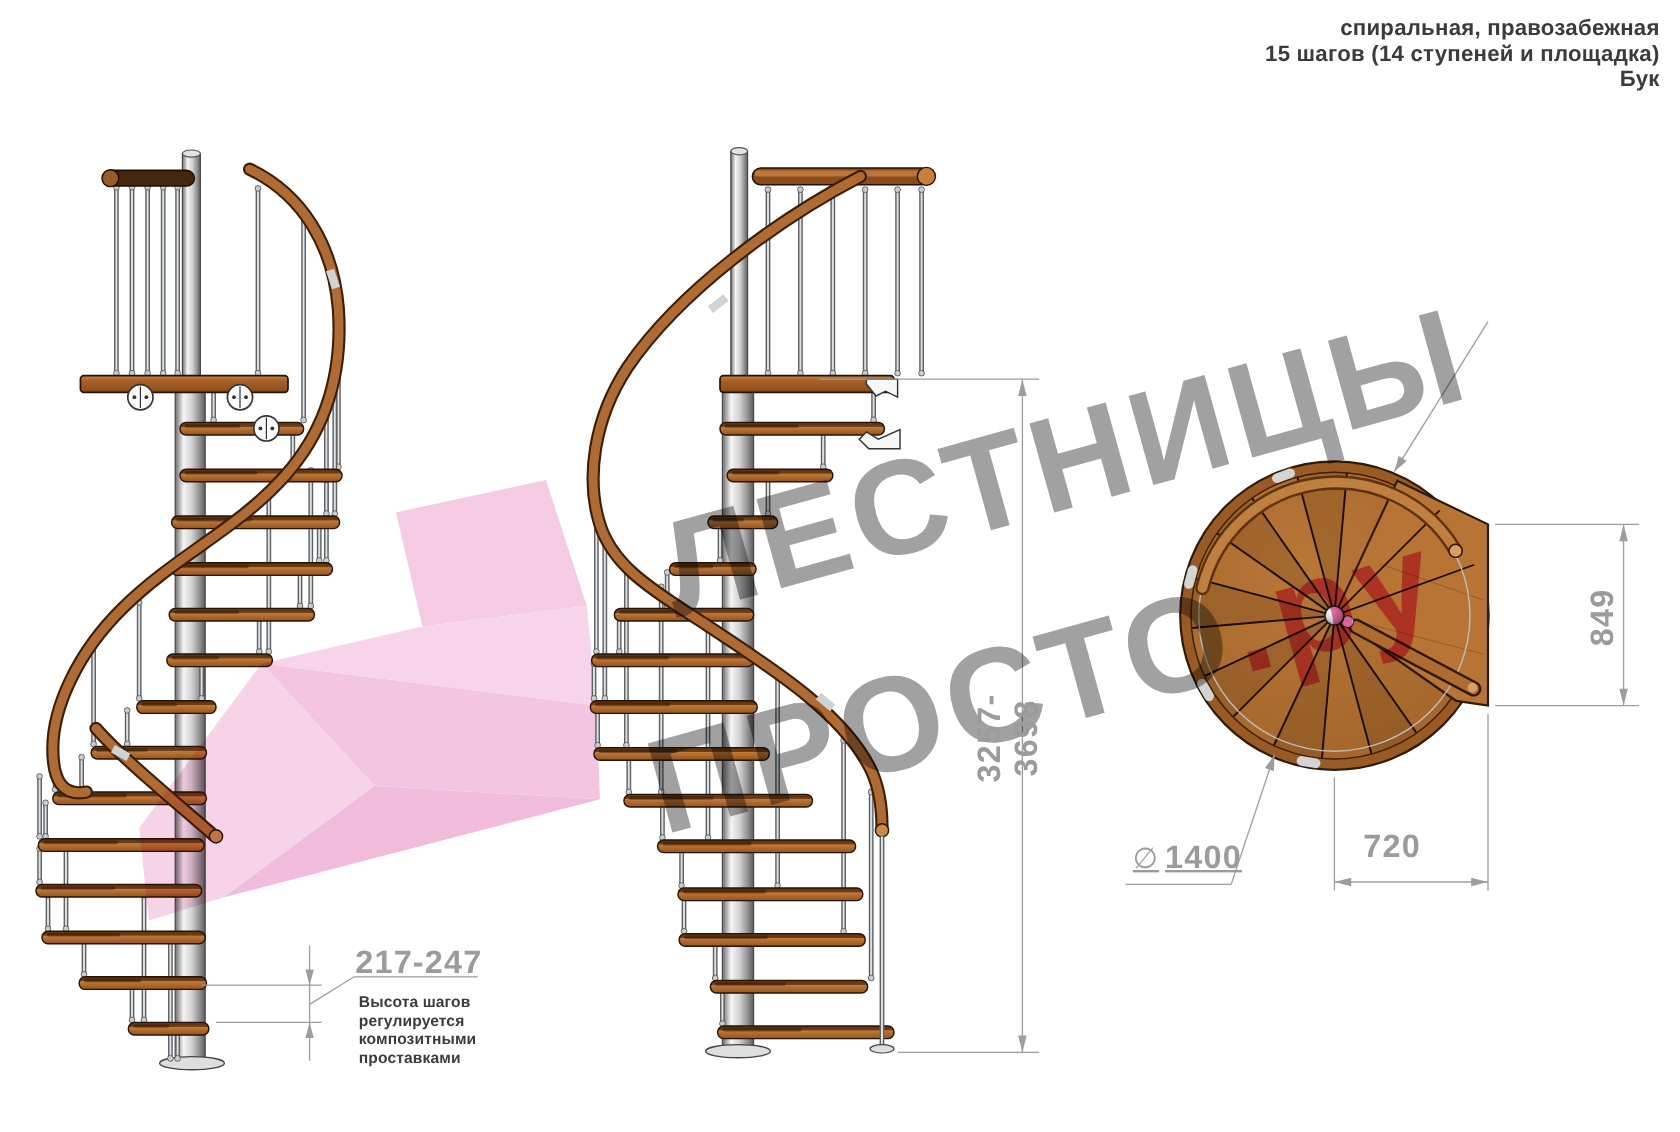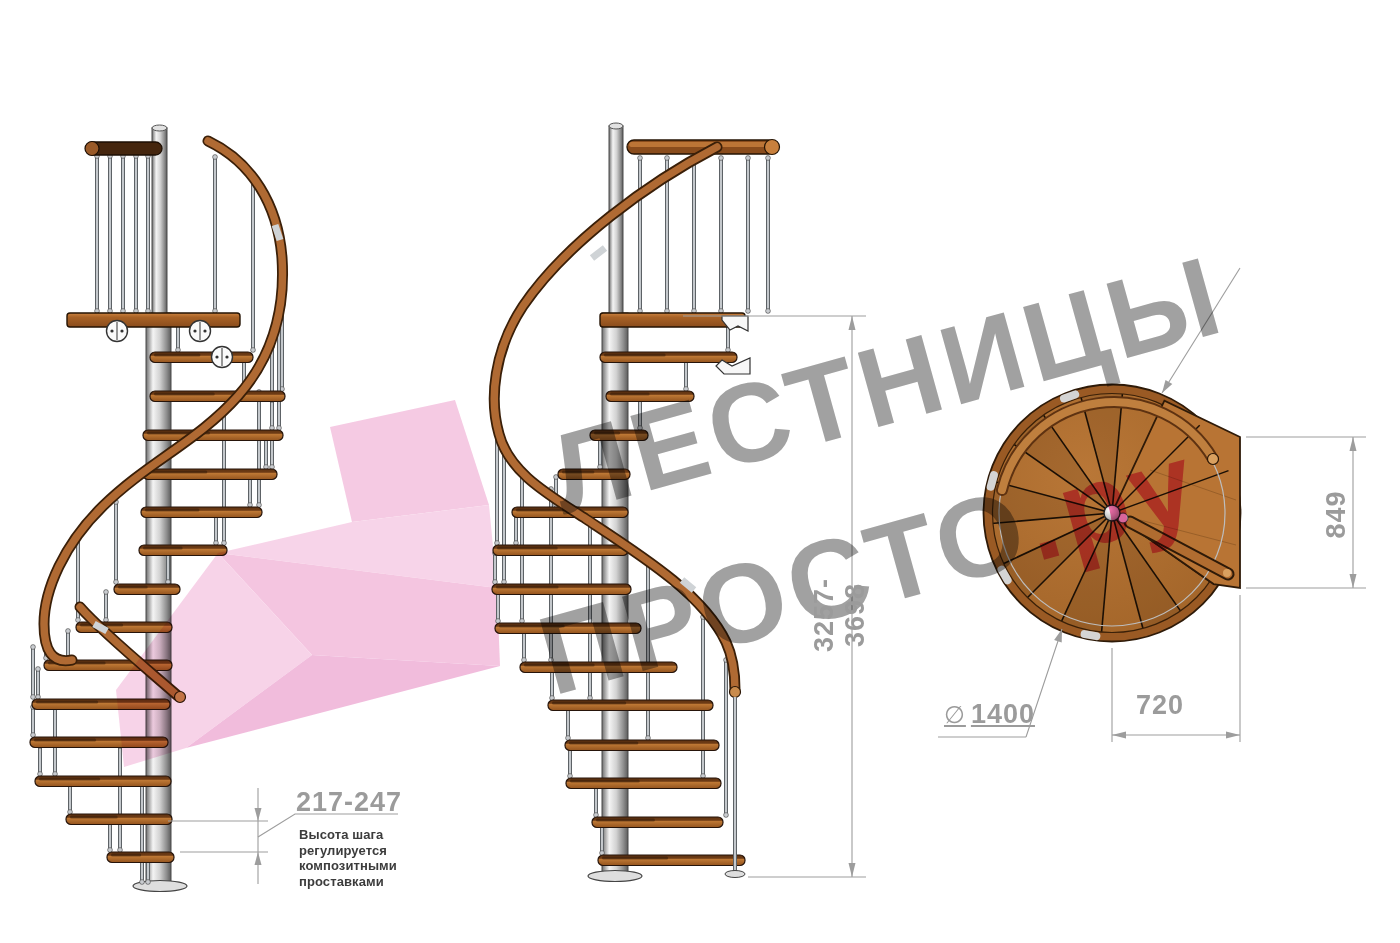--- a/index.html
+++ b/index.html
@@ -544,21 +544,26 @@
     <polygon points="1062,629 1061.7,642.6 1054.1,640.1"></polygon>
     <polygon points="1162,393 1172.3,384.1 1165.5,379.9"></polygon>
   </g>
 </svg>
 
 <div class="wm">
   <div>ЛЕСТНИЦЫ</div>
   <div class="l2"><span>ПРОСТО</span><span class="pink">.ру</span></div>
 </div>
 
+<div class="txt header">
+  <div>спиральная, правозабежная</div>
+  <div>15 шагов (14 ступеней и площадка)</div>
+  <div>Бук</div>
+</div>
 
 <div class="dim dim-big d3257">3257-3698</div>
 <div class="dim dim-big d217">217-247</div>
-<div class="note">Высота шага регулируется композитными проставками</div>
+<div class="note">Высота шагов регулируется композитными проставками</div>
 <div class="dim dim-big d849">849</div>
 <div class="dim dim-big d720">720</div>
 <div class="dim dim-big d1400"><span class="sym">∅</span><span>1400</span></div>
 
 </div>
 
 </body></html>

